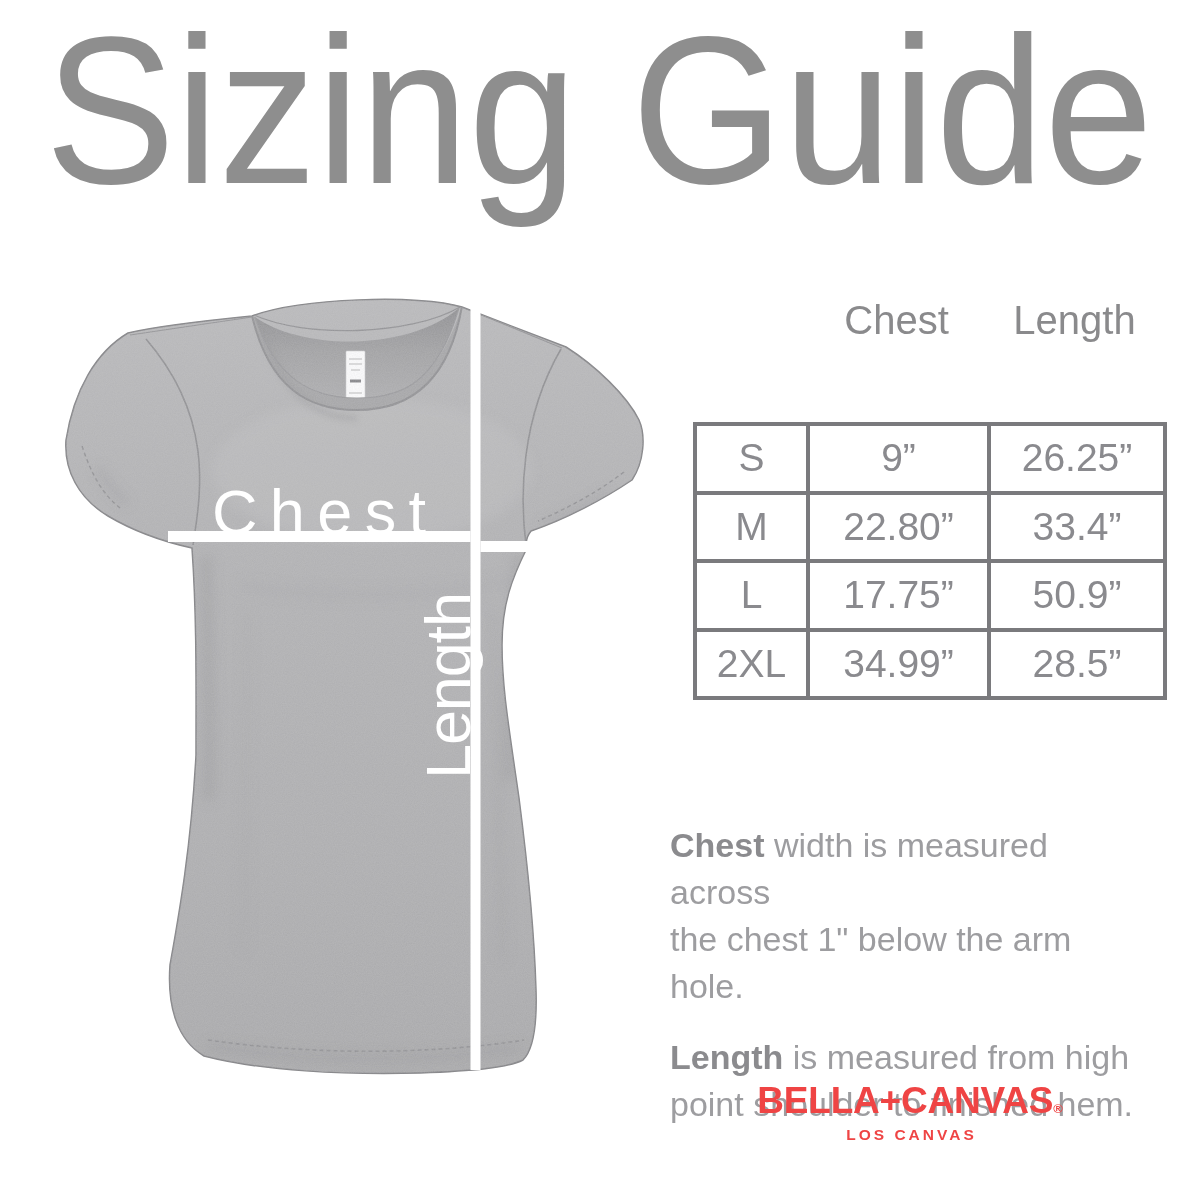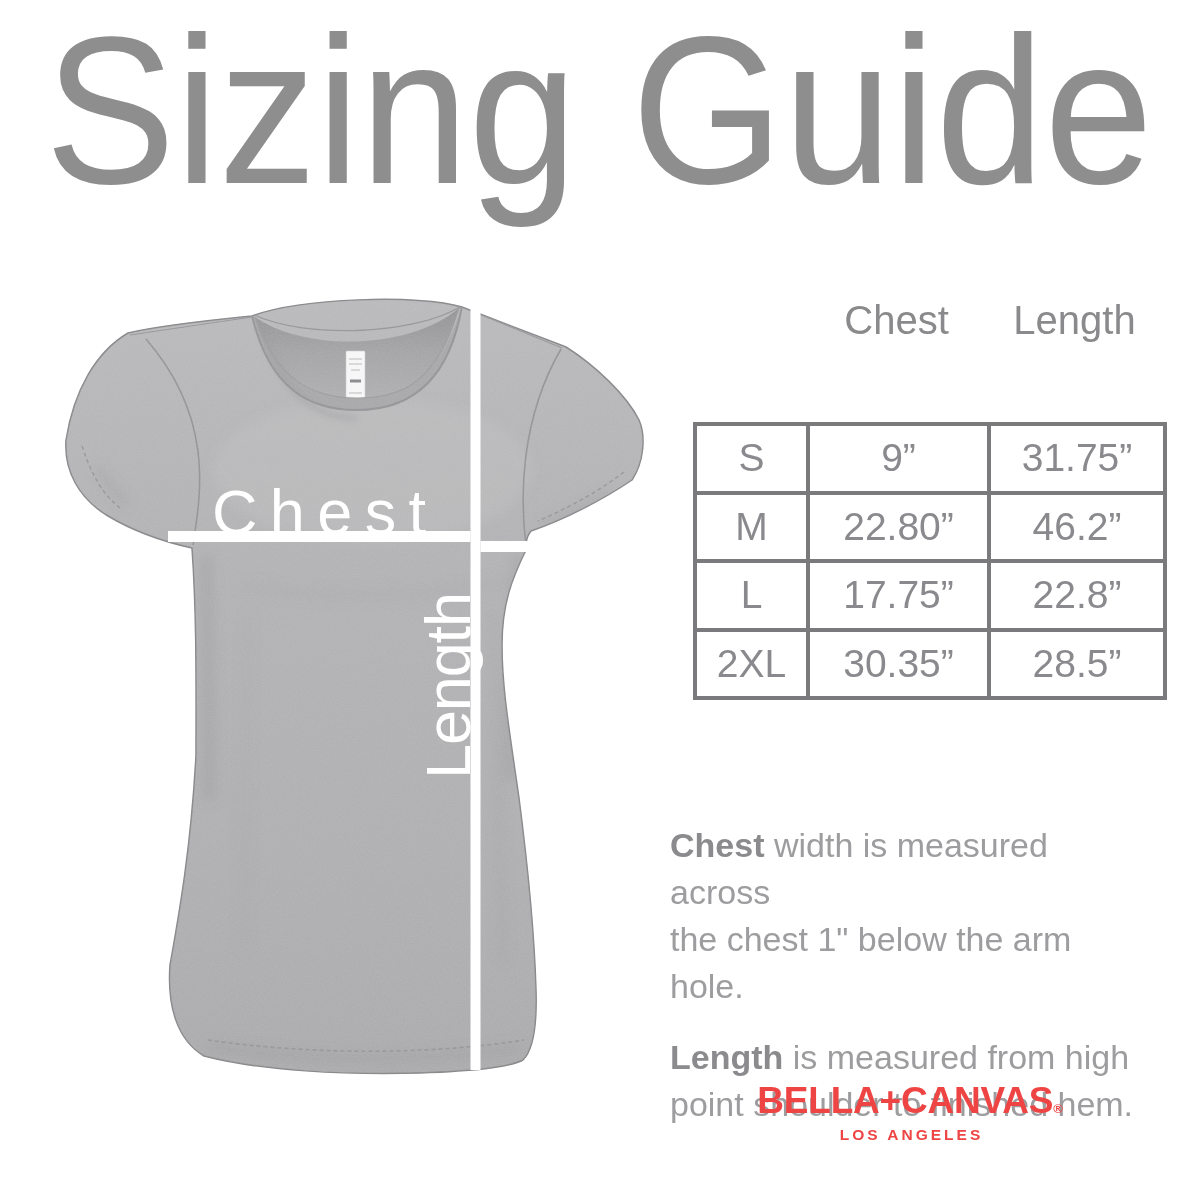--- a/index.html
+++ b/index.html
@@ -168,45 +168,45 @@
   <table class="size-chart">
     <colgroup>
         <col style="width:113px">
         <col style="width:181px">
         <col style="width:176px">
       </colgroup>
     <tbody>
       <tr>
         <td>S</td>
         <td>9”</td>
-        <td>31.75”</td>
+        <td>26.25”</td>
       </tr>
       <tr>
         <td>M</td>
         <td>22.80”</td>
-        <td>46.2”</td>
+        <td>33.4”</td>
       </tr>
       <tr>
         <td>L</td>
         <td>17.75”</td>
-        <td>22.8”</td>
+        <td>50.9”</td>
       </tr>
       <tr>
         <td>2XL</td>
-        <td>30.35”</td>
+        <td>34.99”</td>
         <td>28.5”</td>
       </tr>
     </tbody>
   </table>
 
   <div class="notes">
     <p><b>Chest</b><span> width is measured across</span><br>
       <span>the chest 1" below the arm hole.</span></p>
     <p><b>Length</b><span> is measured from high</span><br>
       <span>point shoulder to finished hem.</span></p>
   </div>
 
   <div class="brand">
     <div class="brand-name"><span>BELLA+CANVAS</span><span class="reg">®</span></div>
-    <div class="brand-city">LOS ANGELES</div>
+    <div class="brand-city">LOS CANVAS</div>
   </div>
 
 </div>
 
 </body></html>

